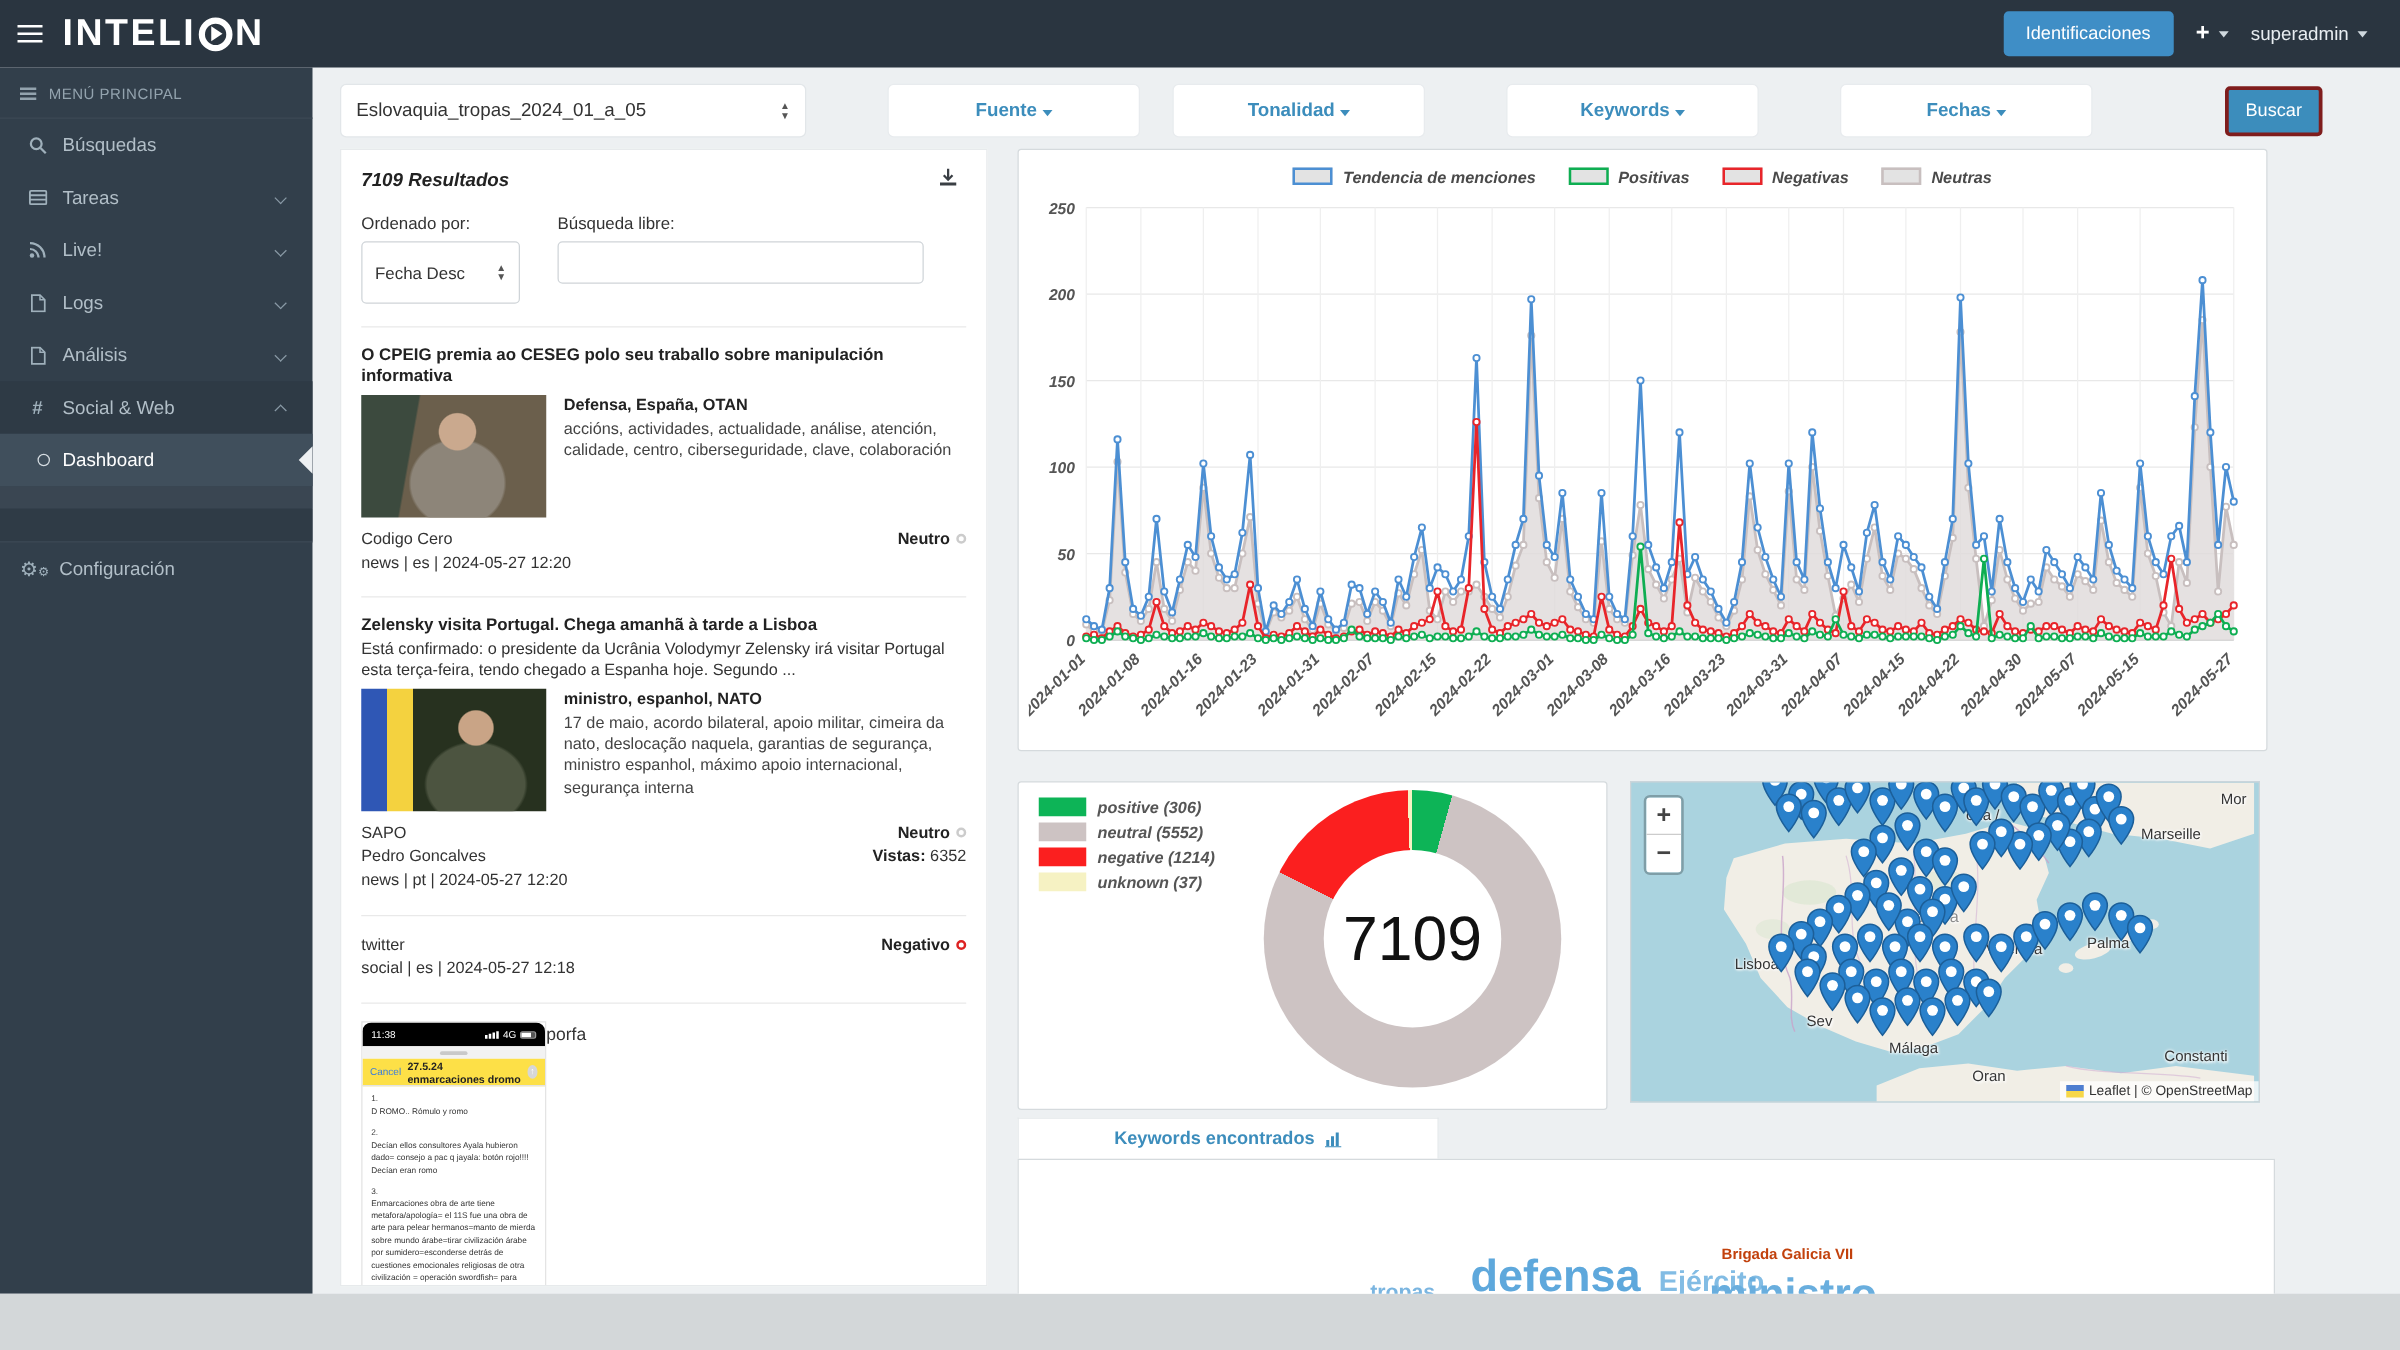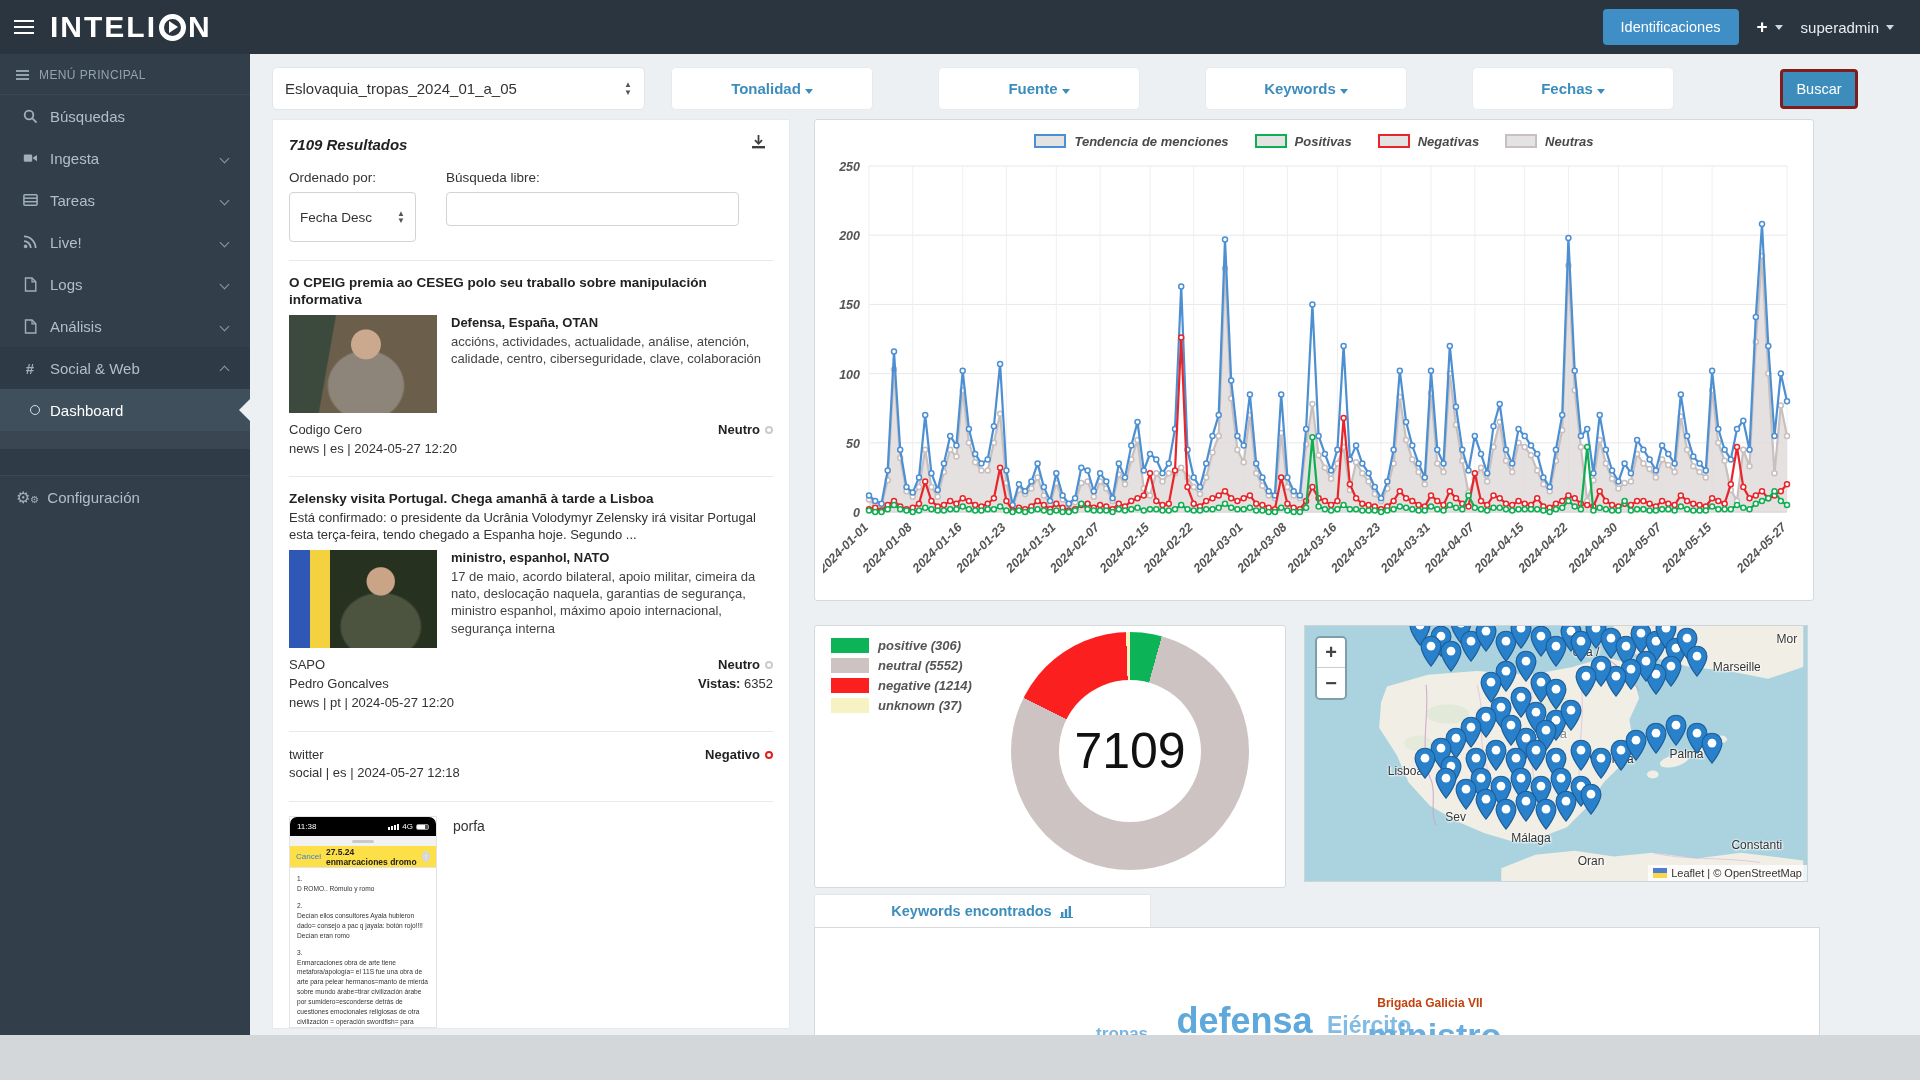--- a/index.html
+++ b/index.html
@@ -74,21 +74,21 @@
   .item-kw { font-size:13px; color:#444; line-height:1.32; margin-top:3px; }
   .meta-grid { margin-top:8px; }
   .meta-line { display:flex; font-size:13px; color:#333; line-height:1.45; }
   .meta-line .right { margin-left:auto; }
   .sent { font-weight:bold; color:#222; }
   .sent-o { display:inline-block; width:8px; height:8px; border-radius:50%; border:2px solid #ccc; margin-left:5px; }
   .sent-o.neg { border-color:#dd2222; }
   .views b { color:#222; }
 
   
-  .tweet-body { display:flex; gap:16px; margin-top:4px; }
+  .tweet-body { display:flex; margin-top:4px; }
   .phone { width:148px; height:212px; flex:none; border:1px solid #e4e4e4; background:#fff; overflow:hidden; }
   .ph-status { height:19px; background:#000; color:#fff; display:flex; align-items:center; font-size:8px; padding:0 7px; border-radius:7px 7px 0 0; }
   .ph-status .r { margin-left:auto; display:flex; align-items:center; gap:3px; }
   .sig { display:inline-flex; align-items:flex-end; gap:1px; }
   .sig i { width:2px; background:#fff; display:inline-block; }
   .batt { width:13px; height:6px; border:1px solid #9a9a9a; border-radius:2px; background:linear-gradient(90deg,#fff 0 70%, #555 70%); }
   .ph-notch { height:10px; background:#f2f2f2; display:flex; align-items:center; justify-content:center; }
   .ph-notch i { width:22px; height:3px; border-radius:2px; background:#c9c9c9; }
   .ph-header { height:22px; background:#fde047; border-bottom:1px solid #e3e3e3; display:flex; align-items:center; padding:0 6px; gap:5px; }
   .ph-cancel { color:#3b7ddd; font-size:8px; }
@@ -168,30 +168,20 @@
       <span>MENÚ PRINCIPAL</span>
     </div>
     <div class="sb-item">
       <span class="ic">
           <svg width="15" height="15" viewBox="0 0 15 15" fill="none">
             <circle cx="6" cy="6" r="4.3" stroke-width="1.8"></circle>
             <line x1="9.4" y1="9.4" x2="13.6" y2="13.6" stroke-width="1.8"></line>
           </svg>
         </span>
       <span>Búsquedas</span>
-    </div>
-    <div class="sb-item">
-      <span class="ic">
-          <svg width="15" height="14" viewBox="0 0 15 14">
-            <rect x="0.8" y="3.4" width="8.4" height="7.4" rx="1.4" fill="#9fb0bb" stroke="none"></rect>
-            <path d="M10 6.6 L14 4 v6.2 L10 7.6z" fill="#9fb0bb" stroke="none"></path>
-          </svg>
-        </span>
-      <span>Ingesta</span>
-      <span class="chev"></span>
     </div>
     <div class="sb-item">
       <span class="ic">
           <svg width="15" height="14" viewBox="0 0 15 14" fill="none">
             <rect x="0.9" y="1.7" width="13.2" height="10.6" rx="1" stroke-width="1.5"></rect>
             <line x1="0.9" y1="5.2" x2="14.1" y2="5.2" stroke-width="1.5"></line>
             <line x1="0.9" y1="8.7" x2="14.1" y2="8.7" stroke-width="1.5"></line>
           </svg>
         </span>
       <span>Tareas</span>
@@ -250,22 +240,22 @@
   <main class="content">
 
     <div class="filters">
       <div class="saved-select">
         <span>Eslovaquia_tropas_2024_01_a_05</span>
         <span class="updown">
             <span>▲</span>
             <span>▼</span>
           </span>
       </div>
+      <button class="fbtn" style="margin-left:65px;"><span>Fuente</span><span class="bcaret"></span></button>
       <button class="fbtn" style="margin-left:26px;"><span>Tonalidad</span><span class="bcaret"></span></button>
-      <button class="fbtn" style="margin-left:65px;"><span>Fuente</span><span class="bcaret"></span></button>
       <button class="fbtn" style="margin-left:65px;"><span>Keywords</span><span class="bcaret"></span></button>
       <button class="fbtn" style="margin-left:65px;"><span>Fechas</span><span class="bcaret"></span></button>
       <button class="btn-buscar" style="margin-left:106px;">Buscar</button>
     </div>
 
     <div class="cols">
 
       <section class="results">
         <div class="res-head">
           <span class="res-count">7109 Resultados</span>

